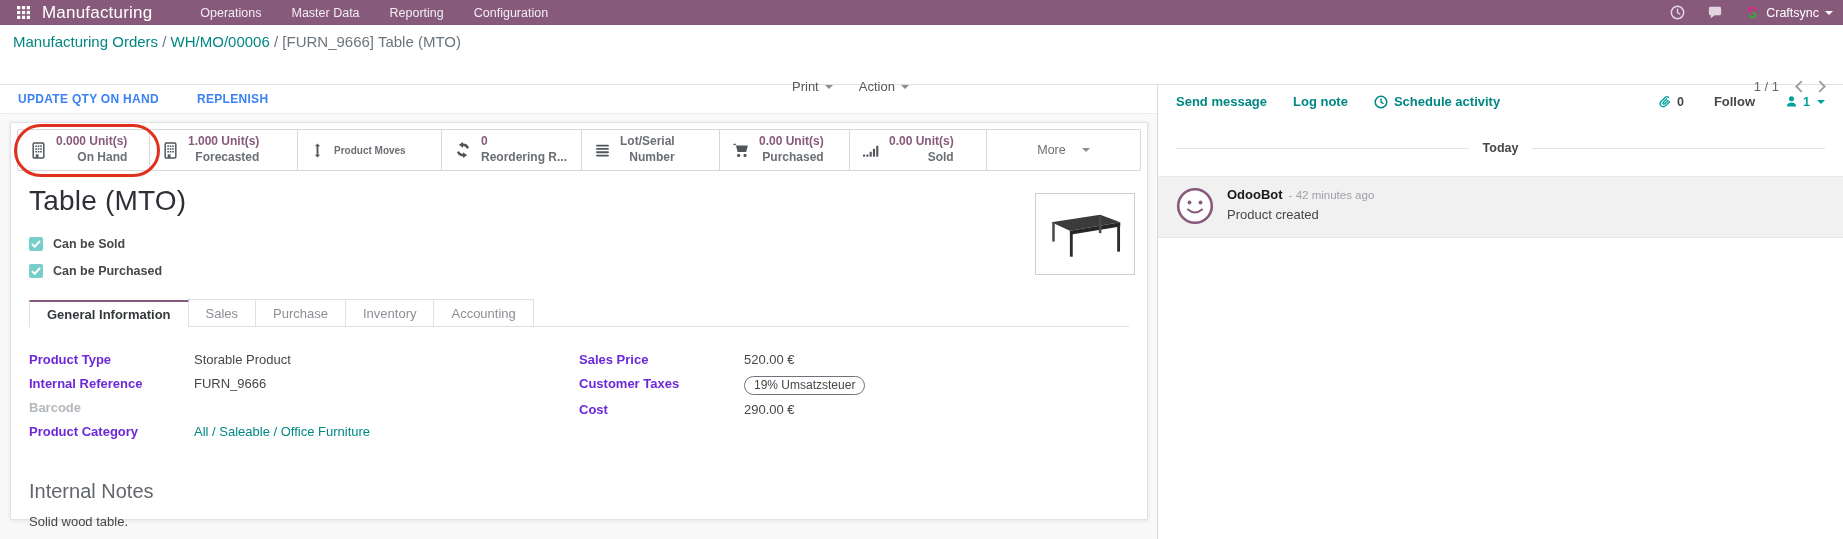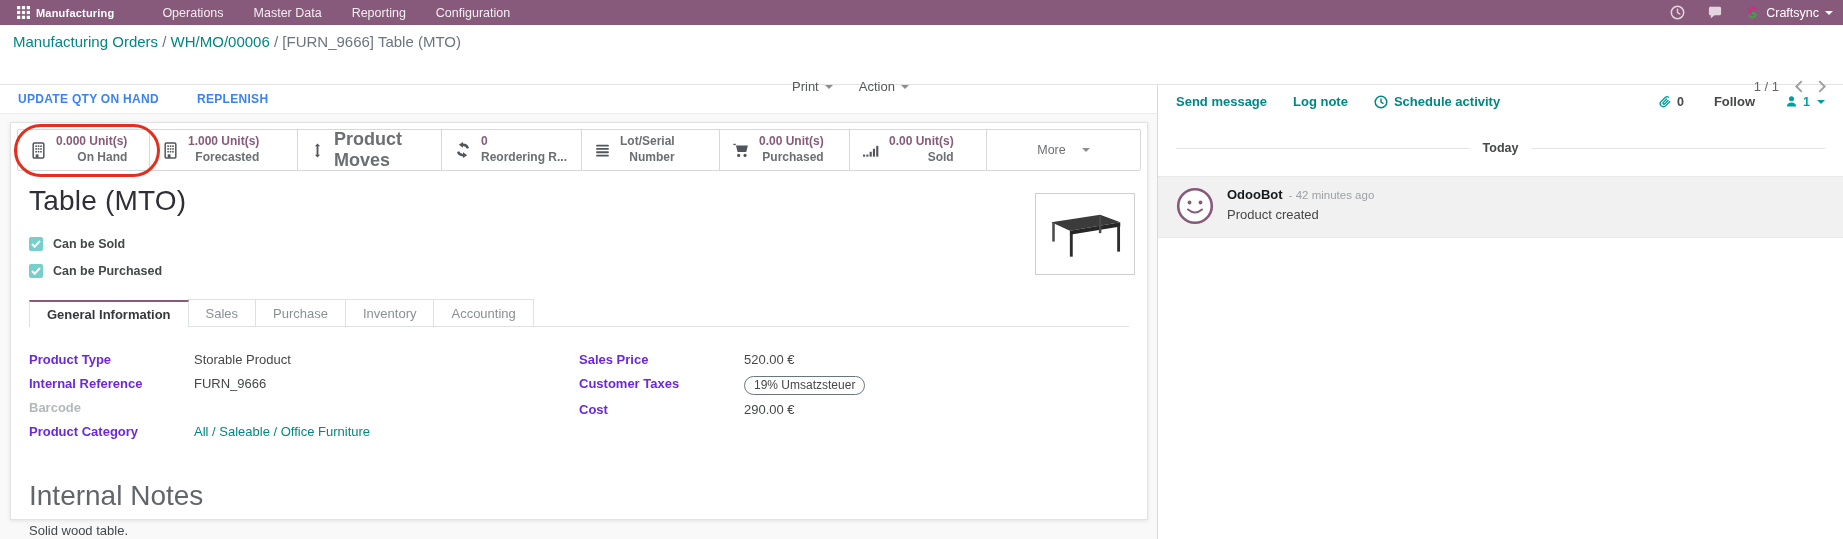--- a/index.html
+++ b/index.html
@@ -3,21 +3,21 @@
 <meta charset="utf-8">
 <style>
   * { margin:0; padding:0; box-sizing:border-box; }
   html,body { width:1843px; height:539px; overflow:hidden; background:#fff;
     font-family:"Liberation Sans", sans-serif; color:#4c4c4c; }
 
   
   .topbar { height:25px; background:#875A7B; display:flex; align-items:center;
     padding:0 10px; color:#fff; }
   .apps-btn { width:26px; height:25px; display:flex; align-items:center; justify-content:center; cursor:pointer; }
-  .app-name { font-size:11px; font-weight:bold; margin-left:0; letter-spacing:.2px; cursor:pointer; }
+  .app-name { font-size:17px; font-weight:normal; margin-left:6px; letter-spacing:.2px; cursor:pointer; }
   .topbar-menu { display:flex; margin-left:48px; gap:30px; }
   .topbar-menu .menu-item { font-size:12.5px; color:#f3edf2; cursor:pointer; }
   .topbar-right { margin-left:auto; display:flex; align-items:center; gap:22px; }
   .topbar-icon { cursor:pointer; display:flex; align-items:center; opacity:.95; }
   .user-menu { display:flex; align-items:center; gap:6px; font-size:12.5px; cursor:pointer; }
   .caret { width:0; height:0; border-left:4px solid transparent; border-right:4px solid transparent;
     border-top:4px solid currentColor; display:inline-block; }
 
   
   .control-panel { position:relative; height:60px; padding:8px 0 0 13px; border-bottom:1px solid #e3e3e3; background:#fff; }
@@ -45,21 +45,21 @@
 
   
   .stat-row { display:flex; margin:6px; border:1px solid #d8d8d8; border-radius:2px; height:42px; position:relative; }
   .stat-btn { display:flex; align-items:center; gap:9px; padding:0 12px; border-right:1px solid #d8d8d8;
     cursor:pointer; color:#51565c; }
   .stat-btn:last-child { border-right:none; flex:1; justify-content:center; }
   .stat-text { display:flex; flex-direction:column; line-height:1.3; }
   .stat-value { font-size:12px; font-weight:bold; color:#875A7B; }
   .stat-value.muted { color:#6b6f73; }
   .stat-label { font-size:12px; font-weight:bold; color:#6b6f73;text-align:right; }
-  .stat-single { font-size:18px; font-weight:bold; color:#6b6f73; }
+  .stat-single { font-size:10px; font-weight:bold; color:#6b6f73; }
   .more-label { font-size:12.5px; color:#6b6f73; margin-right:7px; }
   .annotation-ellipse { position:absolute; left:-4px; top:-6px; width:146px; height:53px;
     border:3px solid #e0301e; border-radius:27px; pointer-events:none; }
 
   .sheet-body { padding:8px 18px; position:relative; }
   .product-title { font-size:28px; font-weight:normal; color:#2f2f38; letter-spacing:.2px; }
   .check-row { display:flex; align-items:center; margin-top:13px; }
   .check-row:first-of-type { margin-top:20px; }
   .checkbox { width:14px; height:14px; background:#76cfca; border-radius:2px; display:flex;
     align-items:center; justify-content:center; cursor:pointer; }
@@ -78,21 +78,21 @@
   .field-col { width:50%; }
   .field-row { display:flex; margin-bottom:7px; font-size:13px; min-height:17px; }
   .field-label { width:165px; font-weight:bold; color:#6d28d9; flex:0 0 auto; }
   .field-label.muted { color:#b3b8bd; }
   .field-value { color:#454748; }
   .field-value.link { color:#008784; cursor:pointer; }
   .tax-badge { display:inline-block; border:1px solid #6c757d; border-radius:11px; padding:0 9px;
     font-size:12px; color:#454748; line-height:17px; }
 
   .notes { margin-top:32px; }
-  .notes-title { font-size:28px; font-weight:normal; color:#62666b; }
+  .notes-title { font-size:20px; font-weight:normal; color:#62666b; }
   .notes-body { margin-top:11px; font-size:13px; color:#454748; }
 
   
   .chatter { flex:1; background:#fff; display:flex; flex-direction:column; }
   .chatter-header { display:flex; align-items:center; padding:9px 18px 8px; font-size:13px; }
   .ch-left { display:flex; align-items:center; gap:26px; }
   .ch-action { color:#008784; font-weight:bold; cursor:pointer; display:flex; align-items:center; gap:6px; }
   .ch-right { margin-left:auto; display:flex; align-items:center; gap:30px; }
   .attach-btn { display:flex; align-items:center; gap:5px; color:#00A09D; cursor:pointer; }
   .attach-count { color:#454748; font-weight:bold; font-size:12.5px; }

